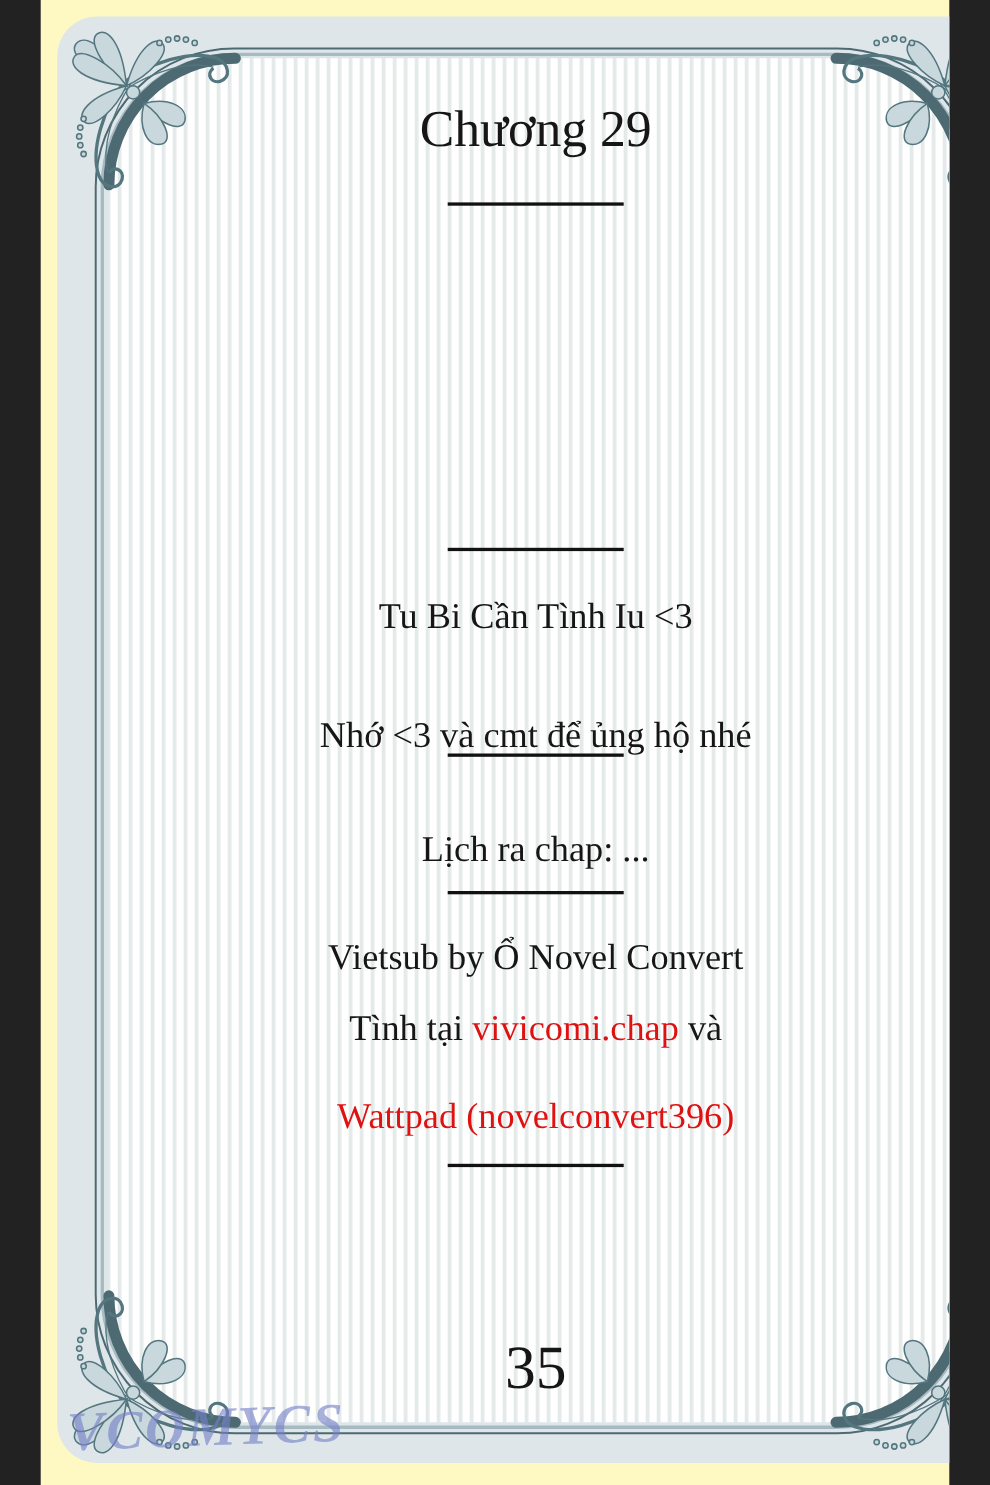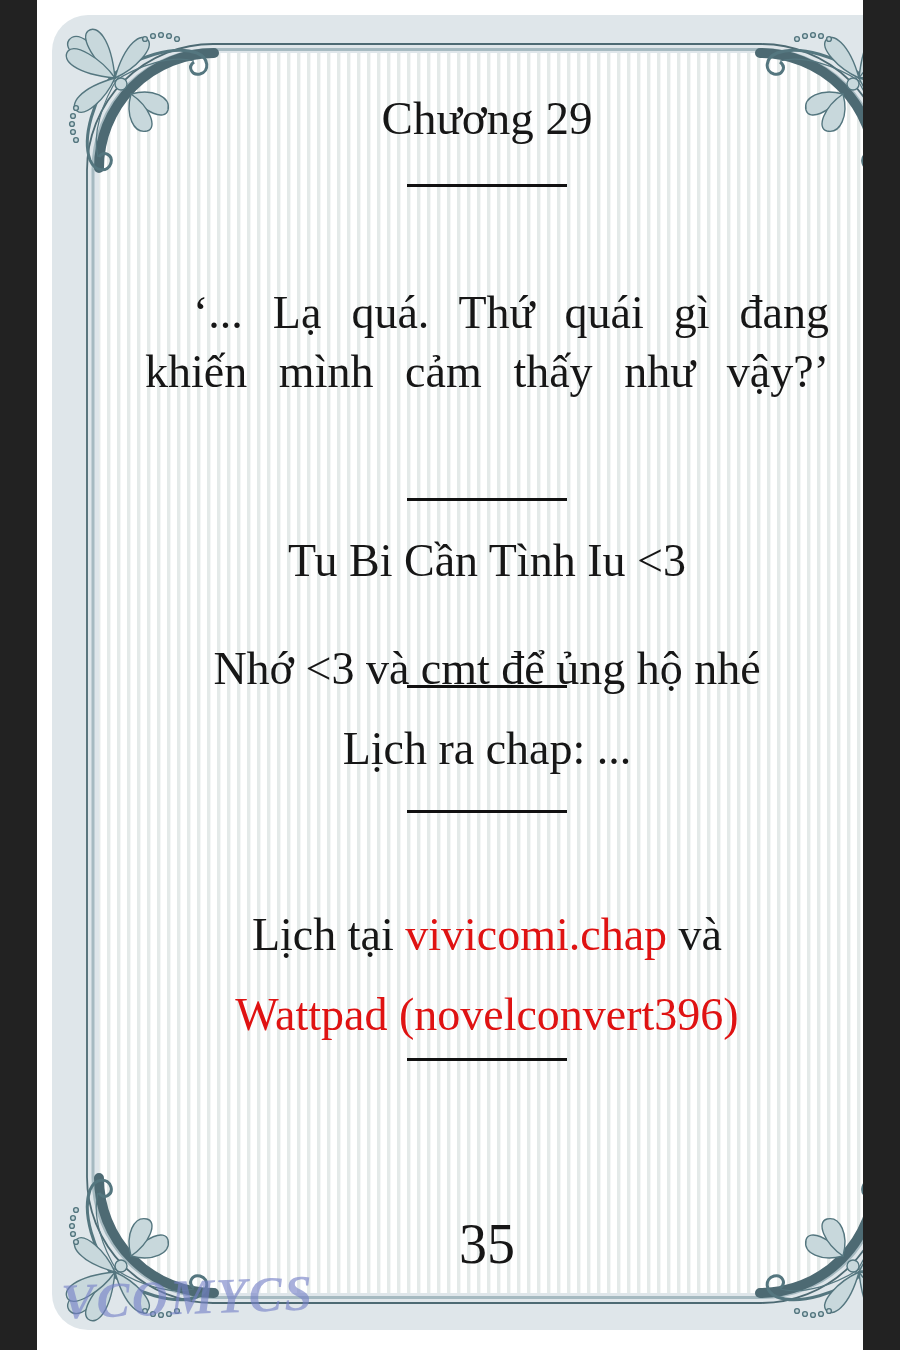--- a/index.html
+++ b/index.html
@@ -1,20 +1,20 @@
 <!DOCTYPE html>
 <html><head>
 <meta charset="utf-8">
 <style>
   html,body{margin:0;padding:0;background:#222;}
   .page{
     position:relative;
     width:826px;height:1350px;
     margin:0 auto;
-    background:#ffffff;
+    background:#fef9c3;
     overflow:hidden;
     font-family:"Liberation Serif","DejaVu Serif",serif;
     color:#161616;
   }
   svg.frame{position:absolute;left:0;top:0;width:900px;height:1350px;display:block;}
   .textlayer{position:absolute;left:0;top:0;width:900px;height:1350px;}
   .textlayer > div{position:absolute;}
   .chapter-title{
     left:62px;width:776px;top:88px;
     text-align:center;font-size:47px;line-height:60px;
@@ -24,25 +24,25 @@
   }
   .d1{top:184px;} .d2{top:498px;} .d3{top:685px;} .d4{top:810px;} .d5{top:1058px;}
   .quote-block{
     left:108px;width:684px;top:283px;
     font-size:46px;line-height:59px;
   }
   .quote-line{text-align:justify;text-align-last:justify;white-space:nowrap;}
   .quote-line.first{padding-left:48px;}
   .centerline{
     left:62px;width:776px;text-align:center;
-    font-size:46px;line-height:58px;white-space:nowrap;
+    font-size:33px;line-height:58px;white-space:nowrap;
   }
   .note1{top:532px;}
   .note2{top:592px;margin-top:48px;}
-  .schedule{top:720px;}
+  .schedule{top:744px;}
   .vietsub{top:842px;}
   .posted{top:906px;}
   .wattpad{top:986px;}
   .red{color:#df1212;}
   .page-number{
     left:62px;width:776px;top:1218px;
     text-align:center;font-size:56px;line-height:52px;
   }
   .watermark{
     left:24px;top:1268px;
@@ -117,39 +117,36 @@
     <use href="#orn" transform="translate(880,20) scale(-1,1)"></use>
     <use href="#orn" transform="translate(20,1330) scale(1,-1)"></use>
     <use href="#orn" transform="translate(880,1330) scale(-1,-1)"></use>
   </svg>
 
   <div class="textlayer">
     <div class="chapter-title">Chương 29</div>
 
     <div class="divider d1"></div>
 
-    <div class="quote-block">
-      <div class="quote-line first">‘... Lạ quá. Thứ quái gì đang</div>
-      <div class="quote-line">khiến mình cảm thấy như vậy?’</div>
-    </div>
 
     <div class="divider d2"></div>
 
     <div class="centerline note1">Tu Bi Cần Tình Iu &lt;3</div>
     <div class="centerline note2">Nhớ &lt;3 và cmt để ủng hộ nhé</div>
 
     <div class="divider d3"></div>
 
     <div class="centerline schedule">Lịch ra chap: ...</div>
 
     <div class="divider d4"></div>
 
+    <div class="centerline vietsub">Vietsub by Ổ Novel Convert</div>
 
     <div class="centerline posted">
-      <span>Lịch tại </span><span class="red">vivicomi.chap</span><span> và</span>
+      <span>Tình tại </span><span class="red">vivicomi.chap</span><span> và</span>
     </div>
 
     <div class="centerline wattpad red">Wattpad (novelconvert396)</div>
 
     <div class="divider d5"></div>
 
     <div class="page-number">35</div>
 
     <div class="watermark">VCOMYCS</div>
   </div>

